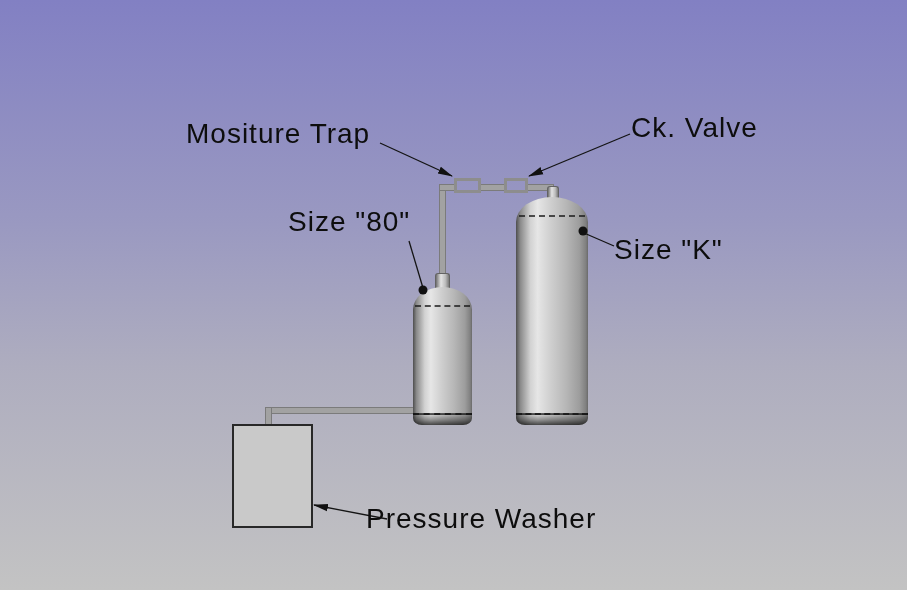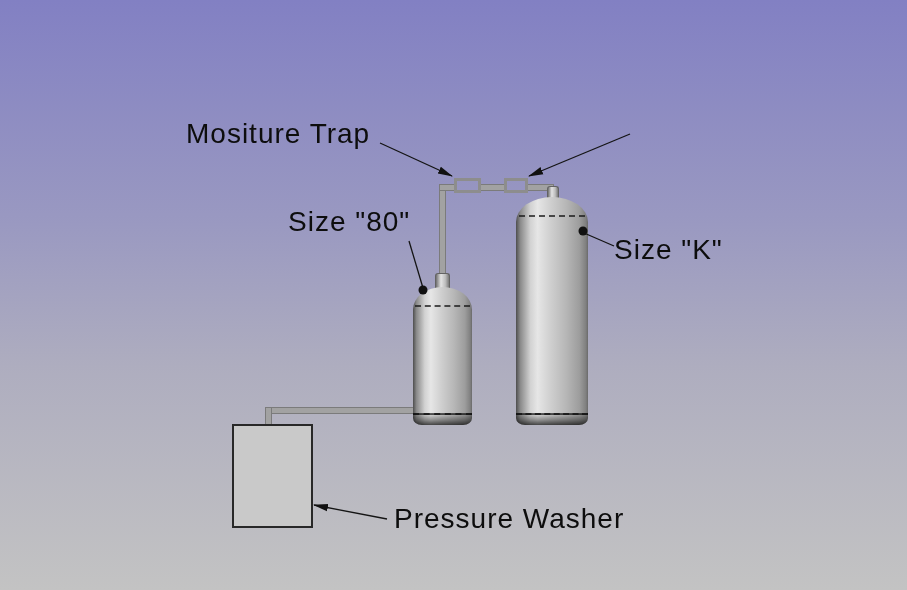--- a/index.html
+++ b/index.html
@@ -94,19 +94,20 @@
     <line x1="380" y1="143" x2="452" y2="176" stroke="#141414" stroke-width="1.3" marker-end="url(#arrowhead)"></line>
     <line x1="630" y1="134" x2="529" y2="176" stroke="#141414" stroke-width="1.3" marker-end="url(#arrowhead)"></line>
     <line x1="387" y1="519" x2="314" y2="505" stroke="#141414" stroke-width="1.3" marker-end="url(#arrowhead)"></line>
     <line x1="409" y1="241" x2="423" y2="288" stroke="#141414" stroke-width="1.3"></line>
     <circle cx="423" cy="290" r="4.5" fill="#111"></circle>
     <line x1="614" y1="246" x2="584" y2="233" stroke="#141414" stroke-width="1.3"></line>
     <circle cx="583" cy="231" r="4.5" fill="#111"></circle>
   </svg>
 
   <div class="label" style="left:186px; top:119px;">Mositure Trap</div>
+  <div class="label" style="left:631px; top:113px;">Ck. Valve</div>
   <div class="label" style="left:288px; top:207px;">
     <div>Size "80"</div>
   </div>
   <div class="label" style="left:614px; top:235px;">Size "K"</div>
-  <div class="label" style="left:394px; top:504px;">Pressure Washer</div>
+  <div class="label" style="left:366px; top:504px;">Pressure Washer</div>
 
 </div>
 
 </body></html>

